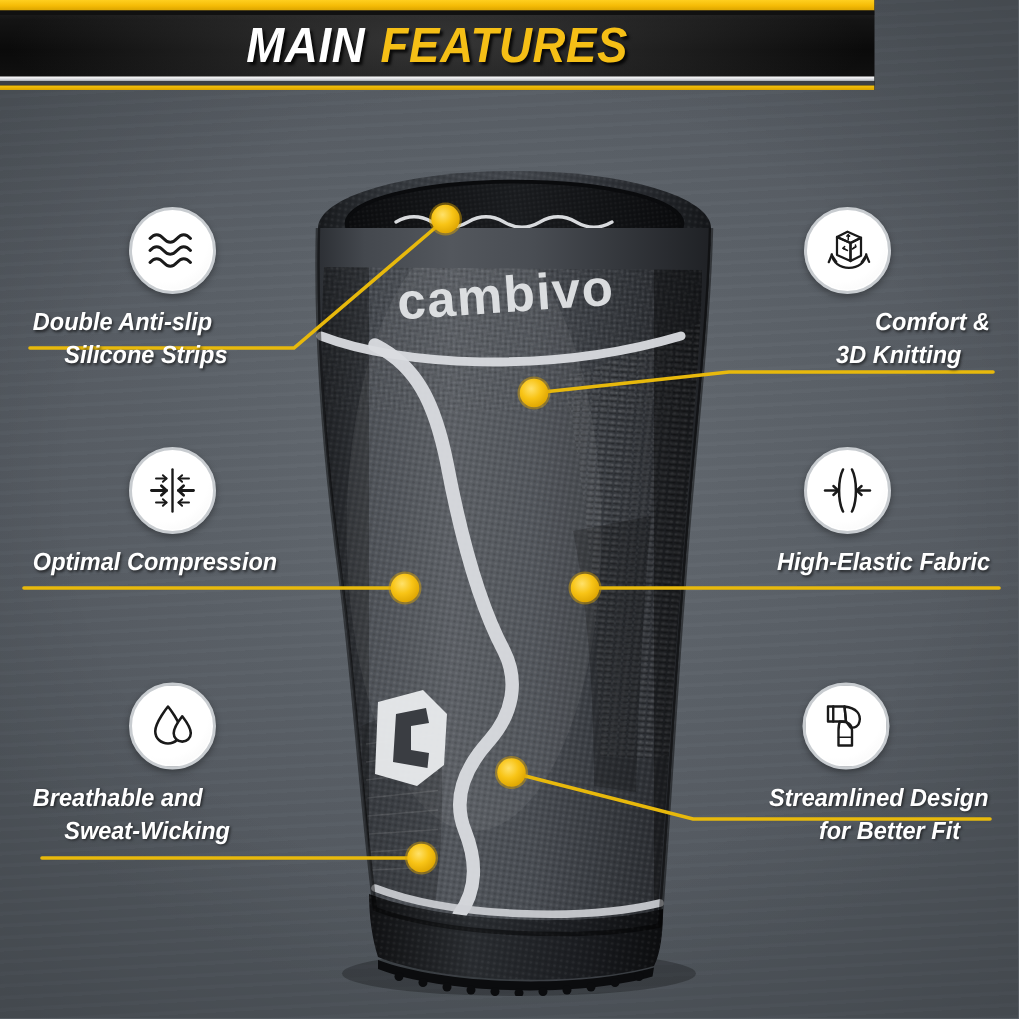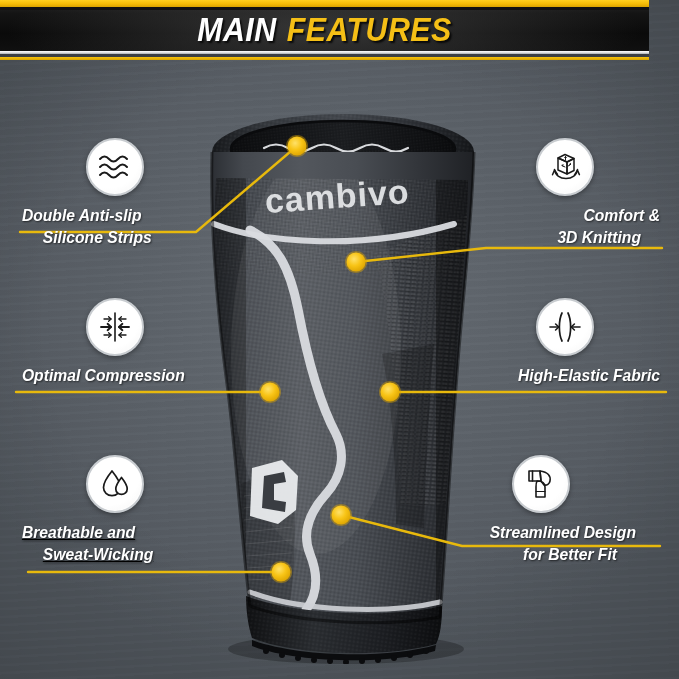--- a/index.html
+++ b/index.html
@@ -28,21 +28,21 @@
       rgba(0,0,0,0.018) 8px);
     opacity:.85;
   }
   .bg-vig {
     position:absolute; inset:0;
     background:radial-gradient(ellipse 78% 70% at 50% 48%, rgba(0,0,0,0) 55%, rgba(0,0,0,0.17) 100%);
   }
 
   
   .header {
-    position:absolute; left:0; top:0; width:649px; height:60px;
+    position:absolute; left:0; top:0; width:583px; height:60px;
     background:linear-gradient(180deg,#2b2b2b 0%,#141414 22%,#0a0a0a 55%,#101010 85%,#1a1a1a 100%);
     overflow:hidden;
   }
   .header::before{
     content:""; position:absolute; left:0; top:0; width:100%; height:100%;
     background:radial-gradient(ellipse 70% 130% at 50% 50%, rgba(90,90,90,.55) 0%, rgba(0,0,0,0) 70%);
   }
   .hdr-top-yellow{ position:absolute; left:0; top:0; width:100%; height:7px;
     background:linear-gradient(180deg,#ffcf1f 0%,#f5bb06 55%,#d9a300 100%); }
   .hdr-top-black{ position:absolute; left:0; top:7px; width:100%; height:3px; background:#111; }
@@ -84,24 +84,24 @@
   }
   .feature.left  .label{ text-align:left;  padding-left:18px; }
   .feature.right .label{ text-align:right; padding-right:16px; }
   .feature .label .l2{ display:block; }
   .feature.left  .label .l2{ padding-left:22px; }
   .feature.right .label .l2{ padding-right:20px; }
 
   
   #f-silicone   { left:-1px;  top:138px; }
   #f-compression{ left:-1px;  top:298px; }
-  #f-breathable { left:-1px;  top:455px;text-decoration:underline; }
+  #f-breathable { left:-1px;  top:455px; }
   #f-comfort    { left:449px; top:138px; }
   #f-elastic    { left:449px; top:298px; }
-  #f-streamline { left:425px; top:455px; }
+  #f-streamline { left:448px; top:455px; }
 
   
   .overlay{ position:absolute; inset:0; pointer-events:none; }
 
   
   .product{ position:absolute; left:186px; top:104px; width:318px; height:560px; }
 </style>
 </head>
 <body>
 

